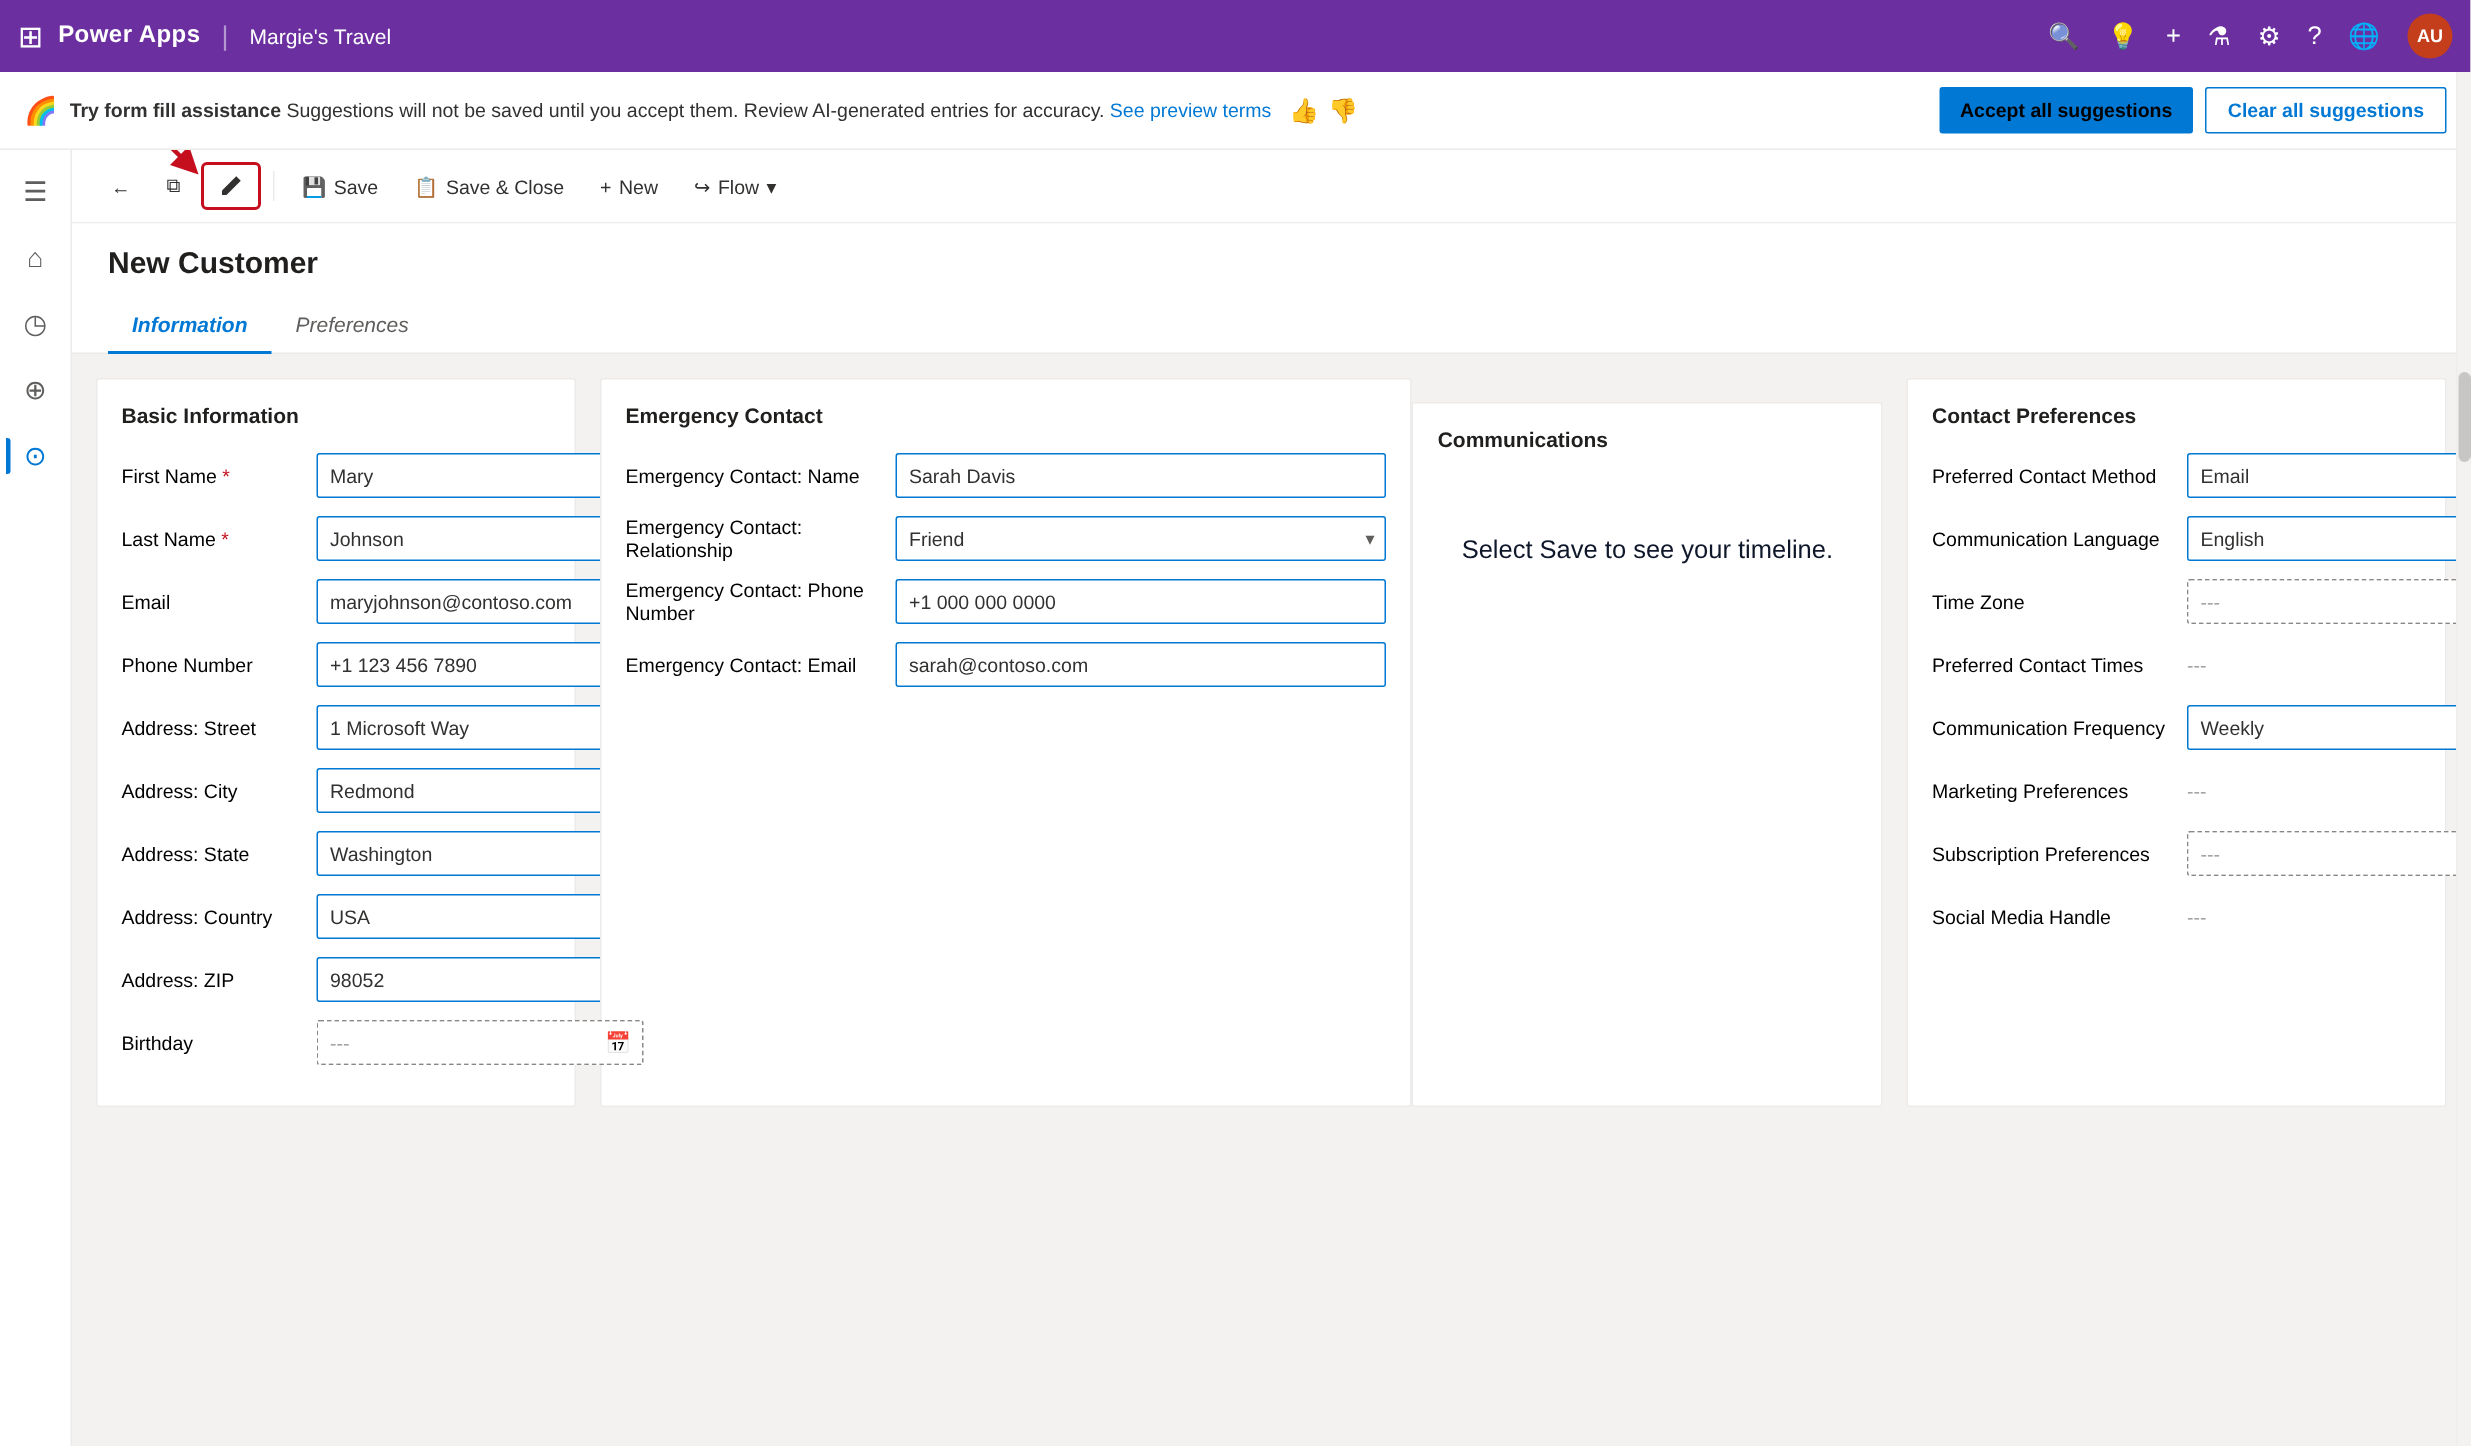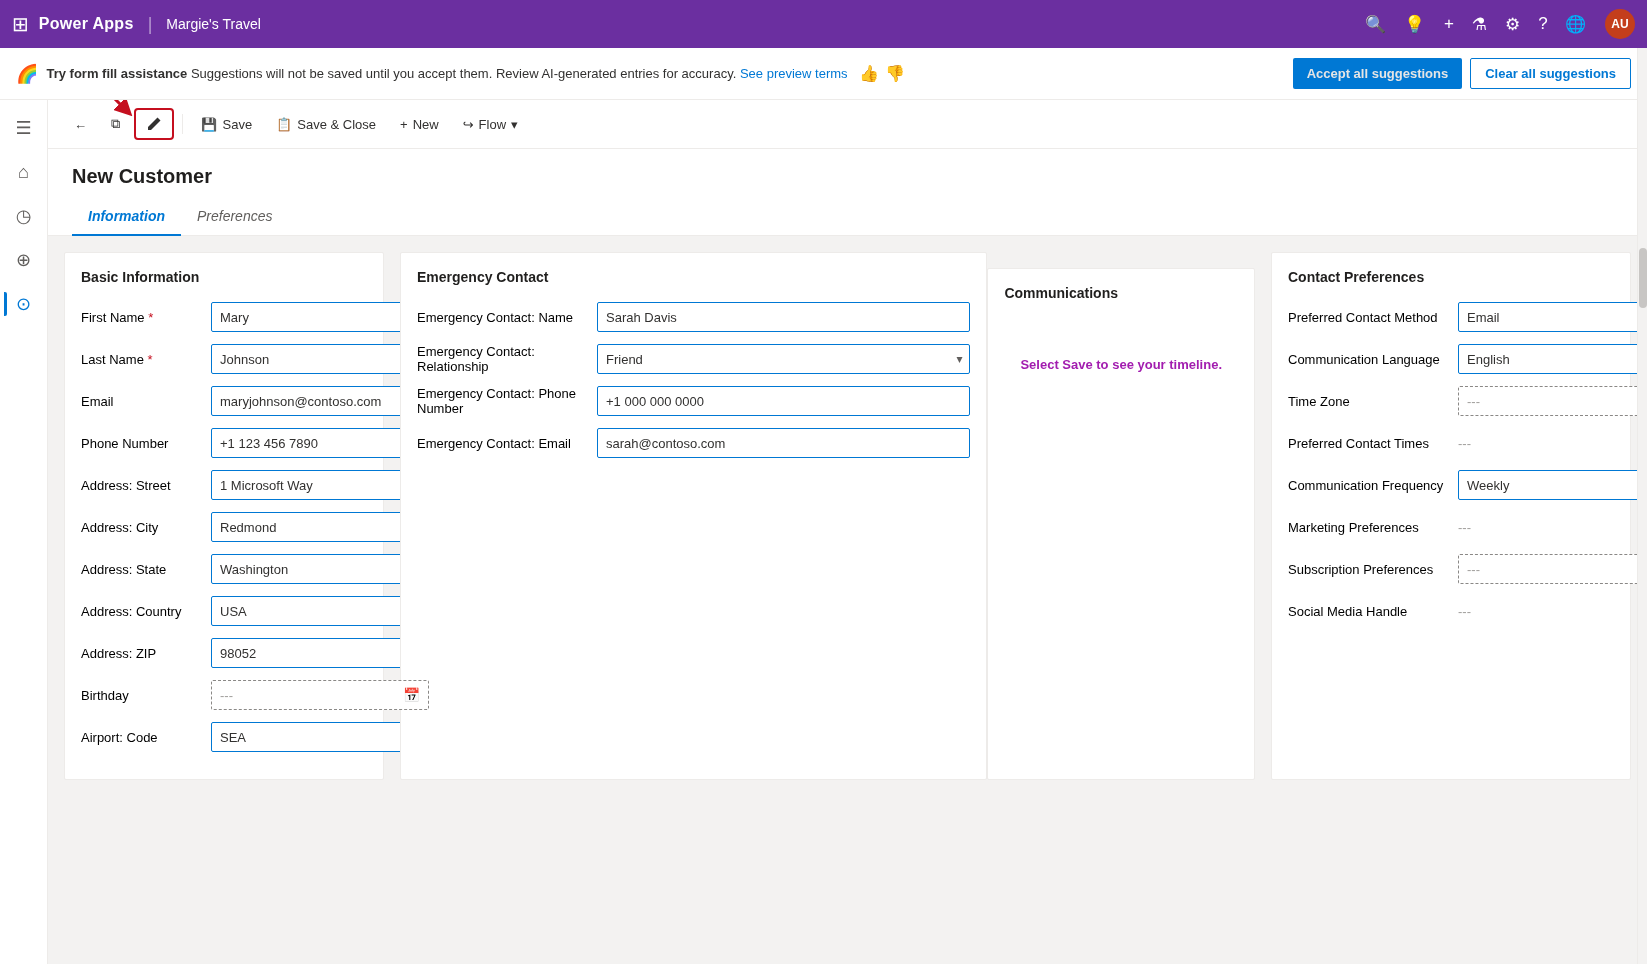--- a/index.html
+++ b/index.html
@@ -33,21 +33,21 @@
       gap: 8px;
       font-size: 13px;
     }
     .ai-logo { font-size: 18px; }
     .ai-banner-link { color: #0078d4; text-decoration: none; cursor: pointer; }
     .ai-thumbs { display: flex; gap: 6px; margin-left: 4px; }
     .thumb-btn { background: none; border: none; cursor: pointer; font-size: 16px; color: #605e5c; }
     .ai-banner-actions { margin-left: auto; display: flex; gap: 8px; }
     .btn-accept-all {
       background: #0078d4;
-      color: #e5e5e5;
+      color: #000000;
       border: none;
       padding: 7px 14px;
       border-radius: 2px;
       cursor: pointer;
       font-size: 13px;
       font-weight: 600;
     }
     .btn-clear-all {
       background: white;
       color: #0078d4;
@@ -248,21 +248,21 @@
     }
     .almost-there {
       text-align: center;
       padding: 40px 16px;
     }
     .almost-there h3 {
       font-size: 18px;
       font-weight: 600;
       margin-bottom: 8px;
     }
-    .almost-there p { color: #a21caf; font-size: 13px; font-weight: bold; }
+    .almost-there p { color: #0f172a; font-size: 17px; }
 
     .middle-col { display: flex; flex-direction: row; flex: 1; gap: 0; }
 
     .birthday-input-wrapper {
       flex: 1;
       display: flex;
       align-items: center;
       position: relative;
     }
     .birthday-input-wrapper .field-input { padding-right: 32px; }
@@ -414,24 +414,20 @@
             <div class="field-label">Address: ZIP</div>
             <input class="field-input highlighted" type="text" value="98052" style="">
           </div>
           <div class="field-row">
             <div class="field-label">Birthday</div>
             <div class="birthday-input-wrapper">
               <input class="field-input dashed" type="text" value="---" style="">
               <span class="cal-icon">📅</span>
             </div>
           </div>
-          <div class="field-row">
-            <div class="field-label">Airport: Code</div>
-            <input class="field-input highlighted" type="text" value="SEA" style="">
-          </div>
         </div>
 
         <div class="middle-col">
 
           <div class="form-section">
             <div class="section-title">Emergency Contact</div>
 
             <div class="field-row">
               <div class="field-label" style="width:180px;">Emergency Contact: Name</div>
               <input class="field-input highlighted" type="text" value="Sarah Davis" style="">

